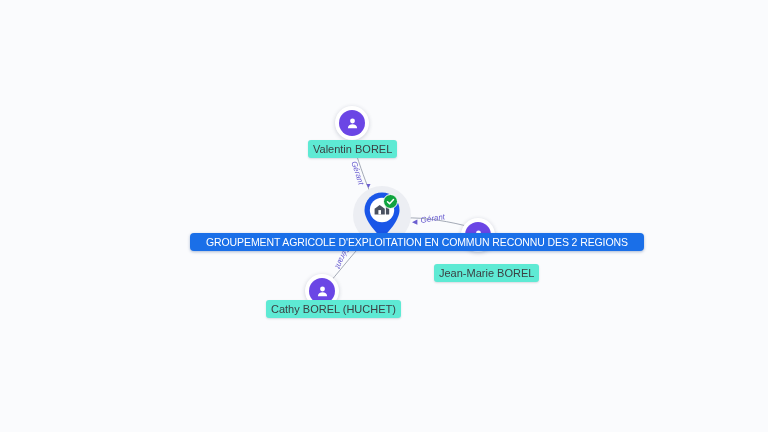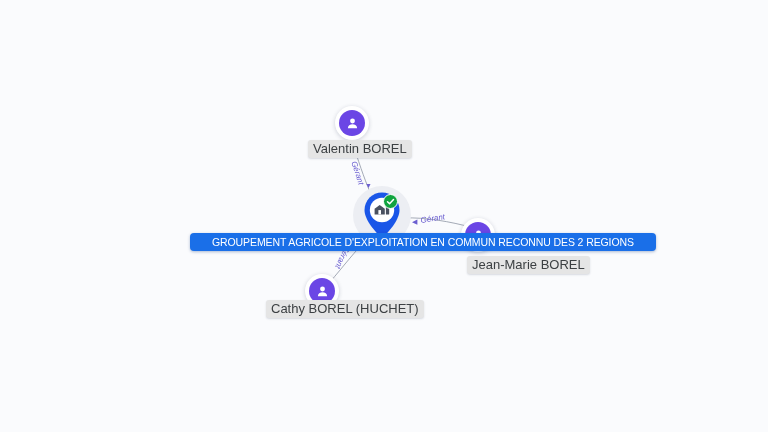--- a/index.html
+++ b/index.html
@@ -84,39 +84,39 @@
     border: 1.5px solid #ffffff;
     display: flex;
     align-items: center;
     justify-content: center;
     box-sizing: border-box;
   }
 
   
   .node-label {
     position: absolute;
-    background: #e5e5e5;
+    background: #5eead4;
     color: #3c4043;
-    font-size: 13px;
+    font-size: 11px;
     line-height: 14px;
     padding: 2px 5px;
     border-radius: 3px;
     white-space: nowrap;
     box-shadow: 0 1px 2px rgba(40,50,80,0.16);
   }
   #company-label {
     position: absolute;
     left: 190px;
     top: 233px;
     background: #1a6fe8;
     color: #ffffff;
     font-size: 10.5px;
     line-height: 14px;
     letter-spacing: -0.1px;
-    padding: 2px 22px;
+    padding: 2px 16px;
     border-radius: 4px;
     white-space: nowrap;
     box-shadow: 0 1px 3px rgba(20,60,130,0.35);
   }
 
   
   .edge-label {
     position: absolute;
     color: #6b5fd0;
     font-size: 8px;
@@ -164,21 +164,21 @@
   <div class="node-label" style="left:308px; top:140px;">Valentin BOREL</div>
 
   <div class="person-node" style="left:461px; top:218px;">
     <div class="person-avatar">
       <svg width="15" height="15" viewBox="0 0 24 24" fill="#ffffff">
         <circle cx="12" cy="8" r="3.9"></circle>
         <path d="M4.6 19.4c0-4.1 3.4-6.2 7.4-6.2s7.4 2.1 7.4 6.2z"></path>
       </svg>
     </div>
   </div>
-  <div class="node-label" style="left:434px; top:256px;margin-left:33px;">Jean-Marie BOREL</div>
+  <div class="node-label" style="left:434px; top:264px;">Jean-Marie BOREL</div>
 
   <div class="person-node" style="left:305px; top:274px;">
     <div class="person-avatar">
       <svg width="15" height="15" viewBox="0 0 24 24" fill="#ffffff">
         <circle cx="12" cy="8" r="3.9"></circle>
         <path d="M4.6 19.4c0-4.1 3.4-6.2 7.4-6.2s7.4 2.1 7.4 6.2z"></path>
       </svg>
     </div>
   </div>
   <div class="node-label" style="left:266px; top:300px;">Cathy BOREL (HUCHET)</div>

